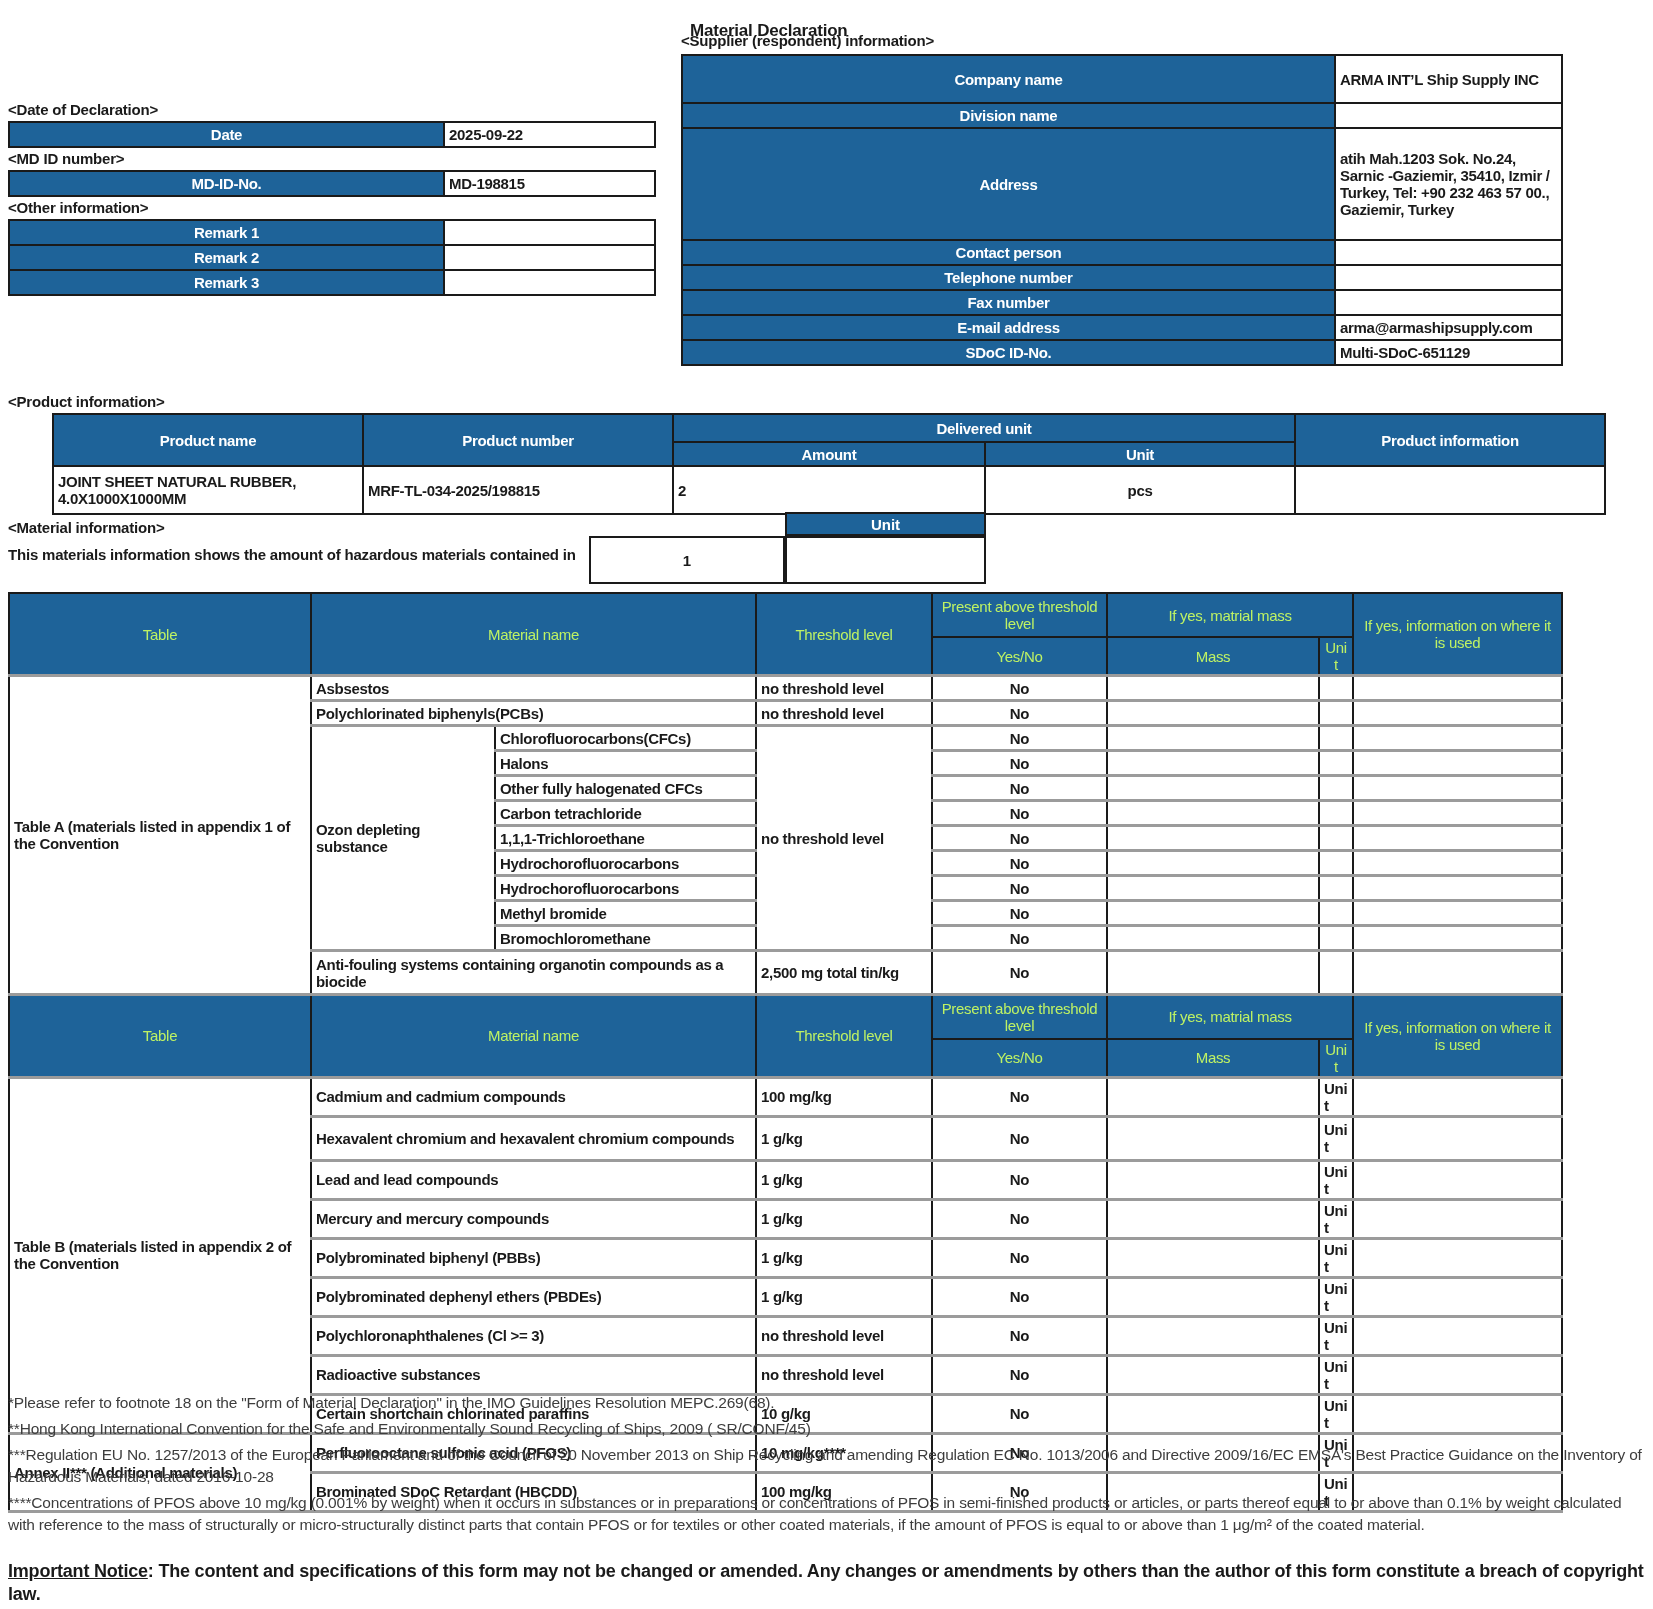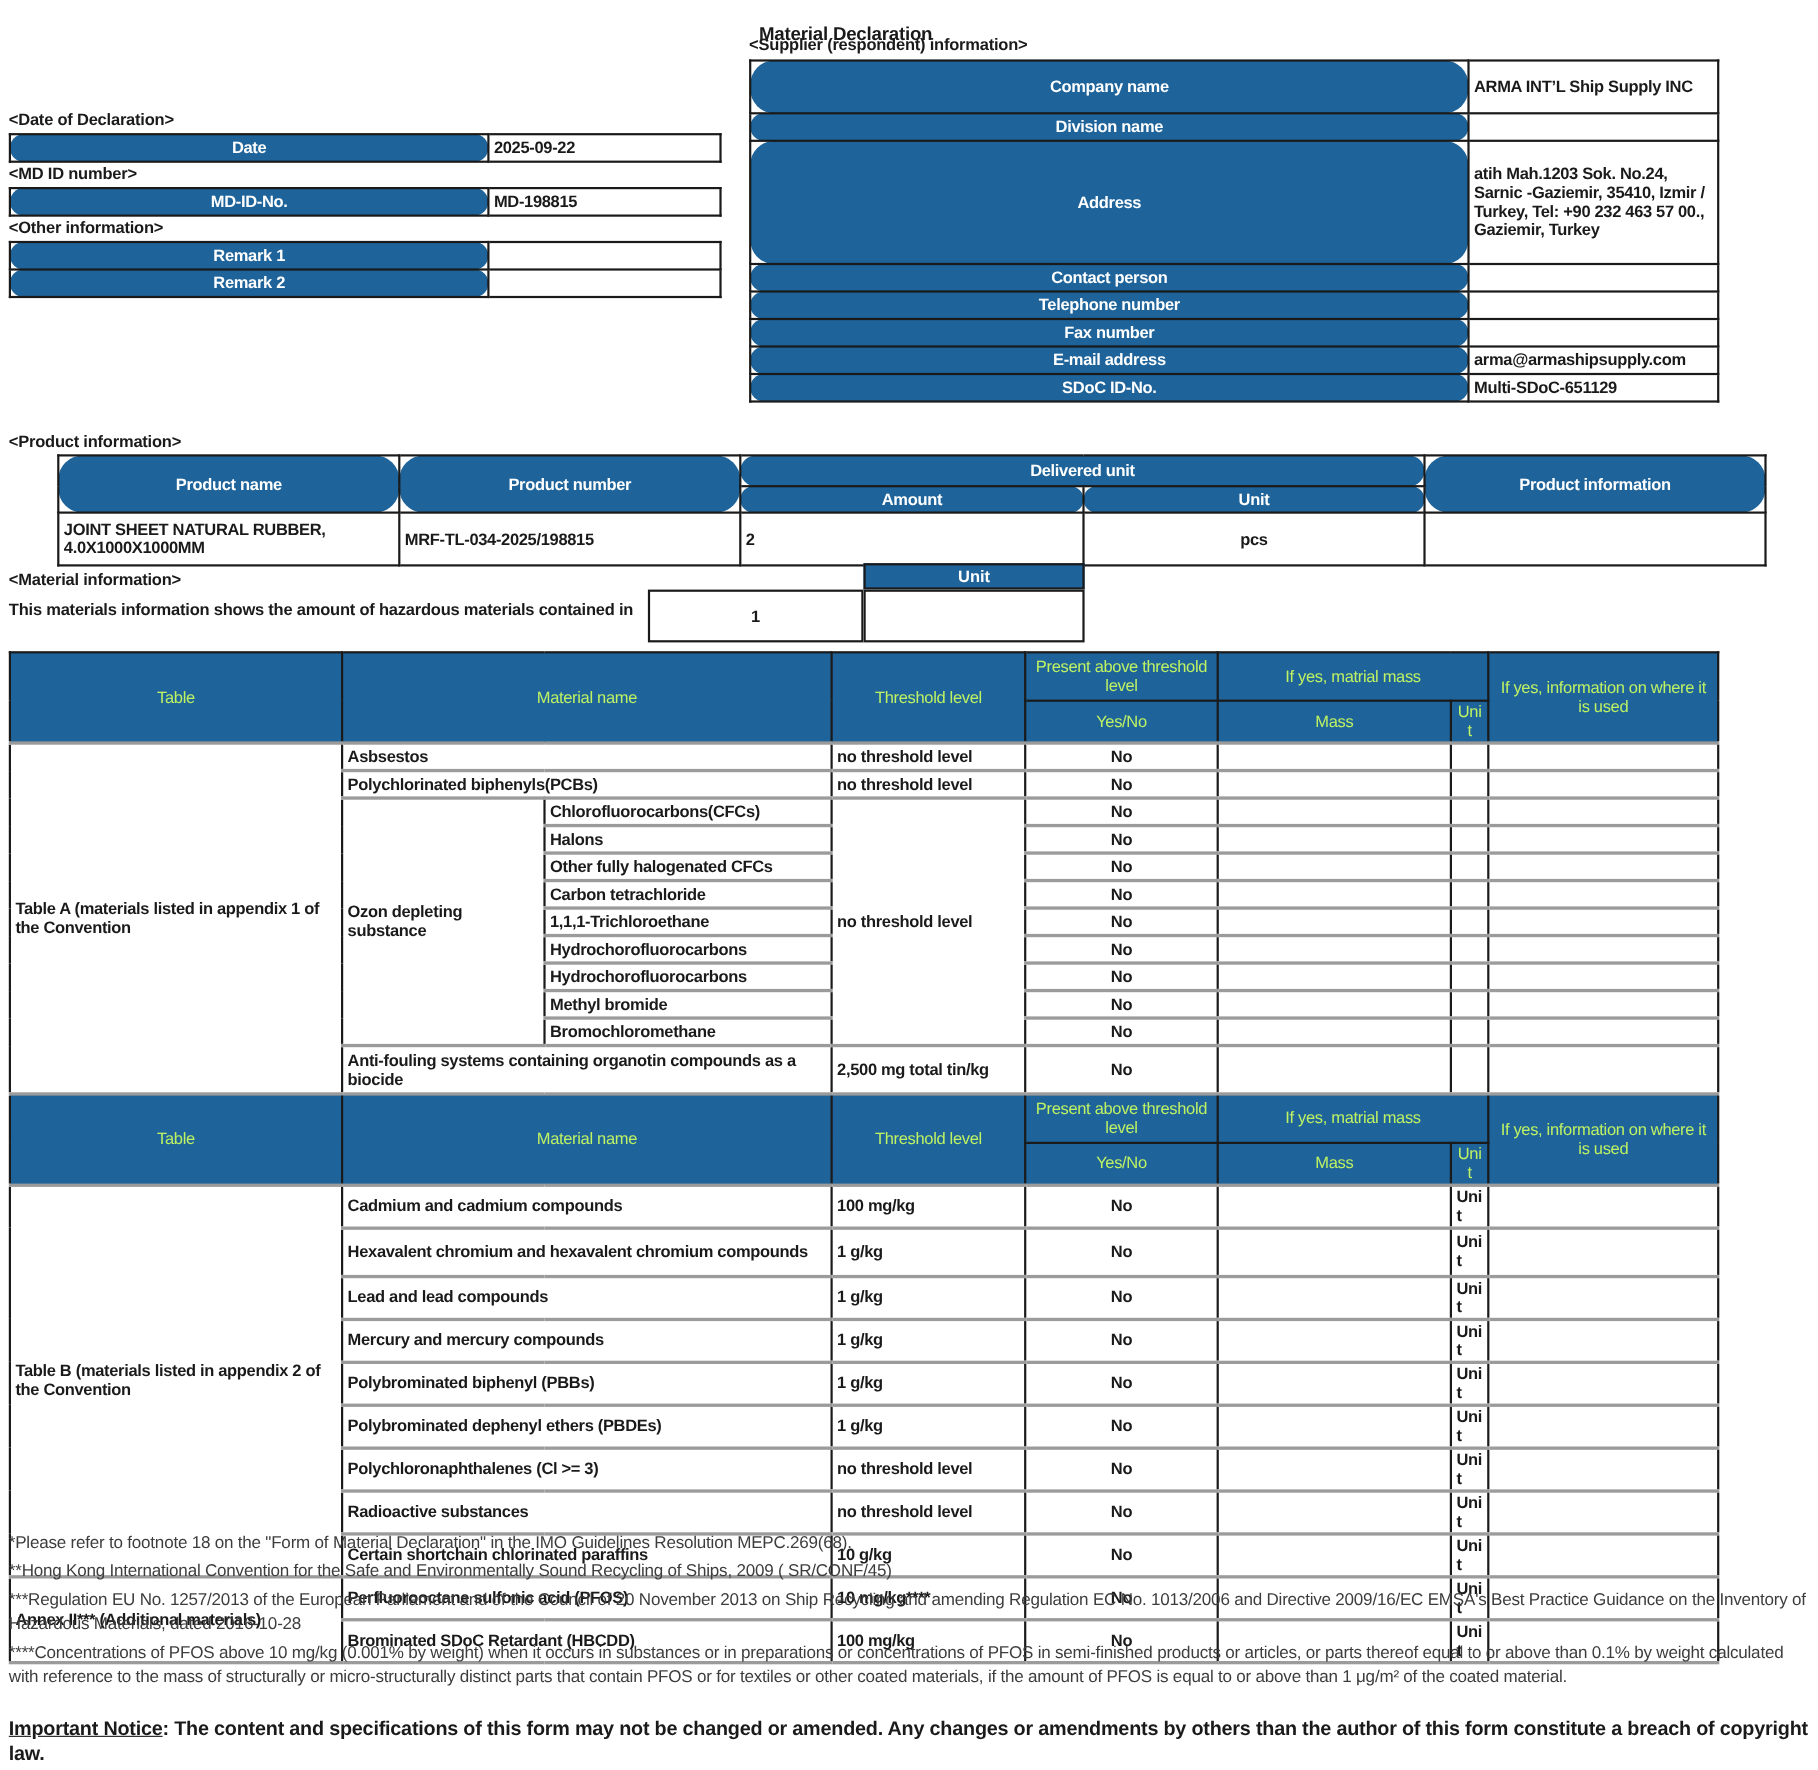--- a/index.html
+++ b/index.html
@@ -12,21 +12,21 @@
     position:relative;width:1653px;height:1609px;background:#fff;overflow:hidden;
     font-family:"Liberation Sans",sans-serif;color:#1a1a1a;
   }
   .abs{position:absolute;}
   .ttl{font-size:17px;font-weight:bold;letter-spacing:-0.2px;}
   .hdg{font-size:15px;font-weight:bold;white-space:nowrap;letter-spacing:-0.2px;}
   table{border-collapse:collapse;table-layout:fixed;}
   td,th{font-size:15px;vertical-align:middle;padding:1px 4px;letter-spacing:-0.3px;word-wrap:break-word;}
   
   .bx td,.bx th{border:2px solid var(--bd);}
-  .lbl{background:var(--blue);color:#fff;font-weight:bold;text-align:center;border-radius:22px;}
+  .lbl{background:var(--blue);color:#fff;font-weight:bold;text-align:center;}
   .val{font-weight:bold;text-align:left;background:#fff;}
   .r48{height:48px}.r25{height:25px}.r112{height:112px}
   .ph1{height:28px}.ph2{height:24px}.pdata{height:48px}
   .c{text-align:center;}
   
   .mt{border:2px solid var(--bd);}
   .mt th{border:2px solid var(--bd);background:var(--blue);color:#bef264;font-weight:normal;text-align:center;}
   .mt td{
     border-left:2px solid var(--bd);border-right:2px solid var(--bd);
     border-top:3px solid var(--gs);border-bottom:3px solid var(--gs);
@@ -129,20 +129,24 @@
       </colgroup>
     <tbody>
         <tr class="r25">
       <td class="lbl">Remark 1</td>
       <td class="val"></td>
     </tr>
     <tr class="r25">
       <td class="lbl">Remark 2</td>
       <td class="val"></td>
     </tr>
+    <tr class="r25">
+      <td class="lbl">Remark 3</td>
+      <td class="val"></td>
+    </tr>
   </tbody>
     </table>
 
   <div class="abs hdg" style="left:8px;top:393px;">&lt;Product information&gt;</div>
   <table class="abs bx" style="left:8px;top:413px;width:1552px;margin-left:44px;">
     <colgroup>
         <col style="width:310px">
         <col style="width:310px">
         <col style="width:312px">
         <col style="width:310px">

